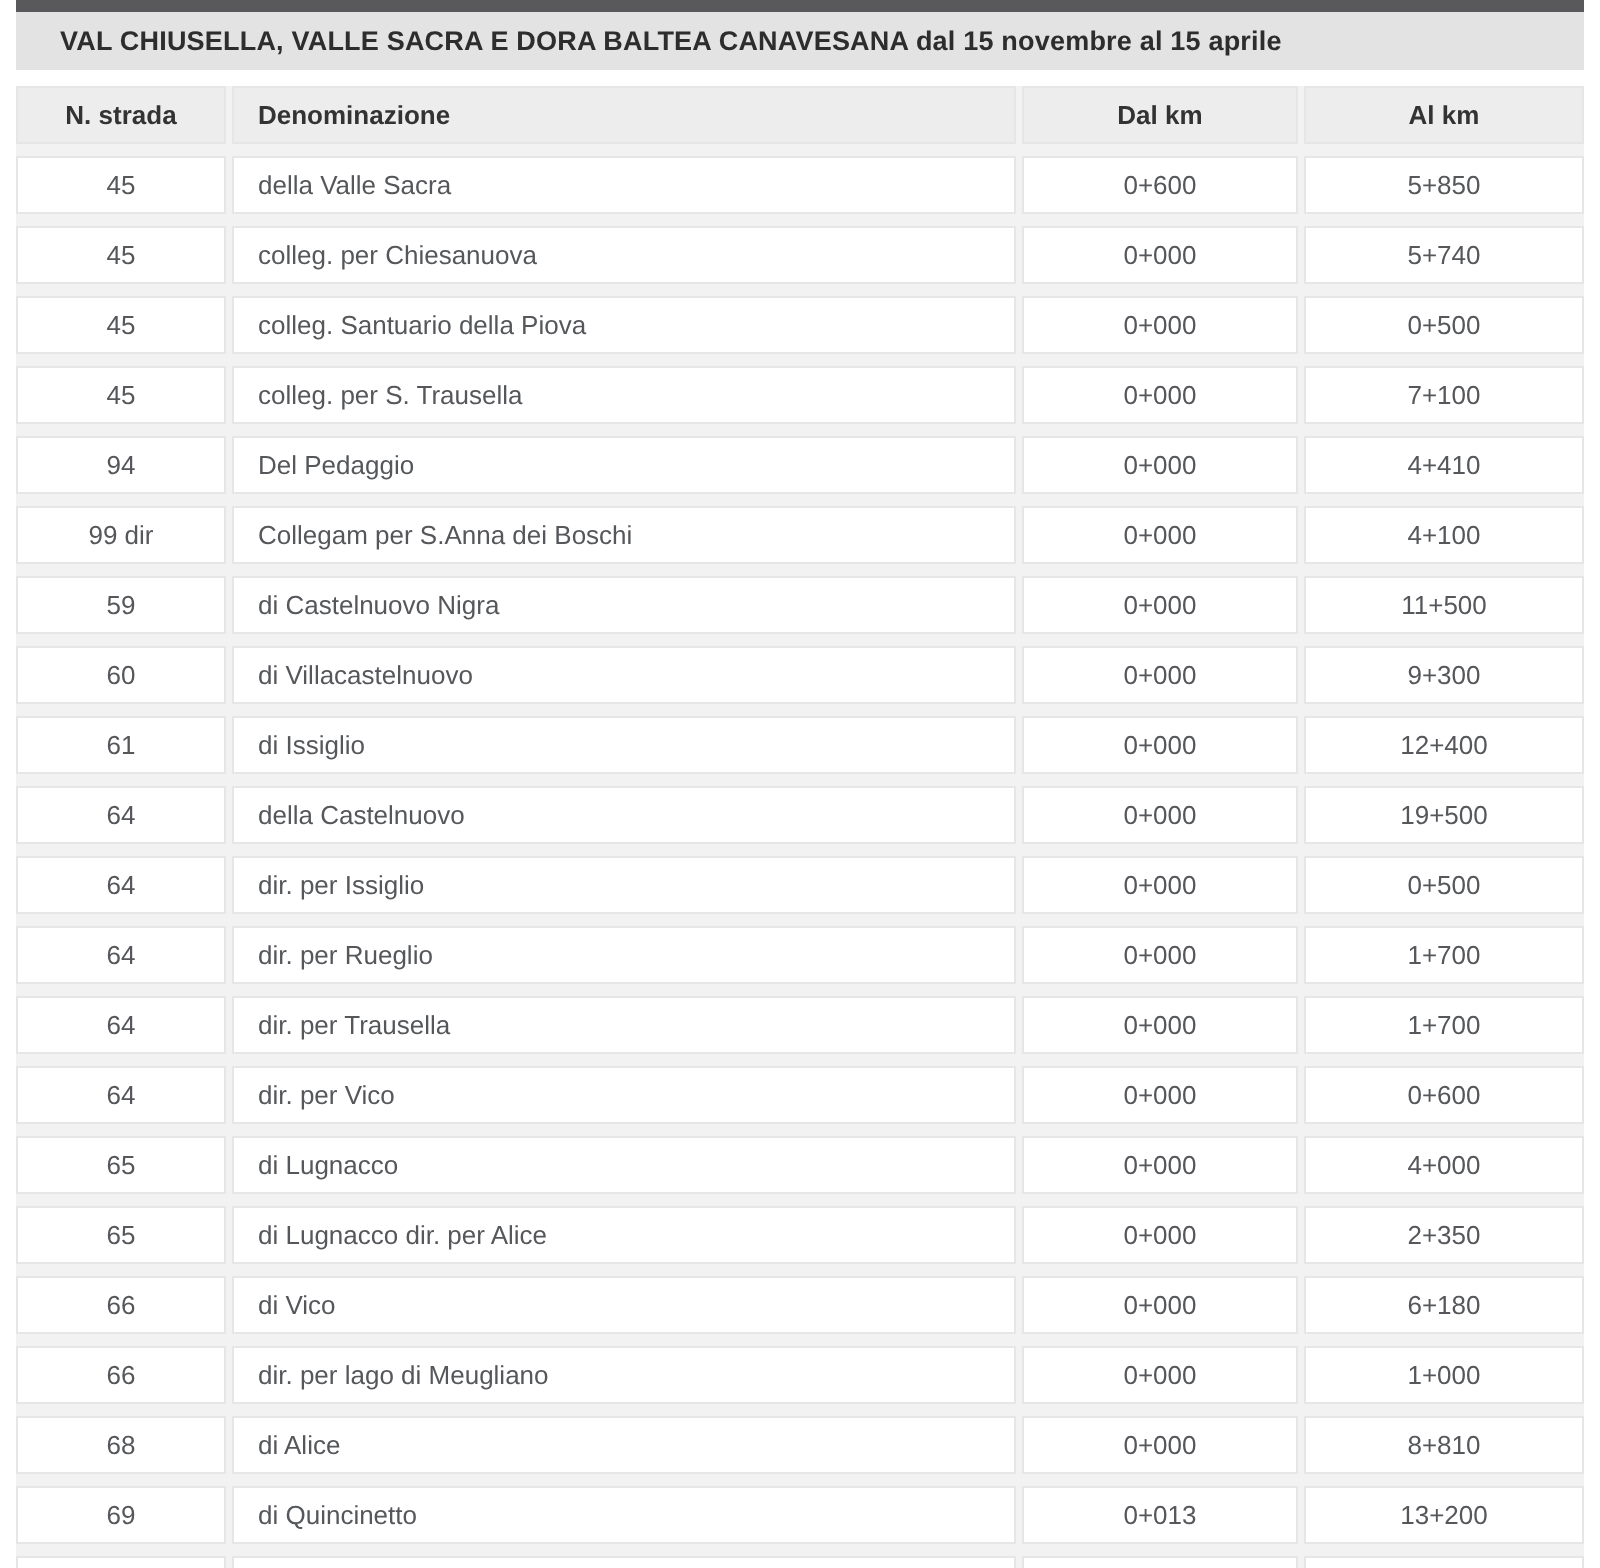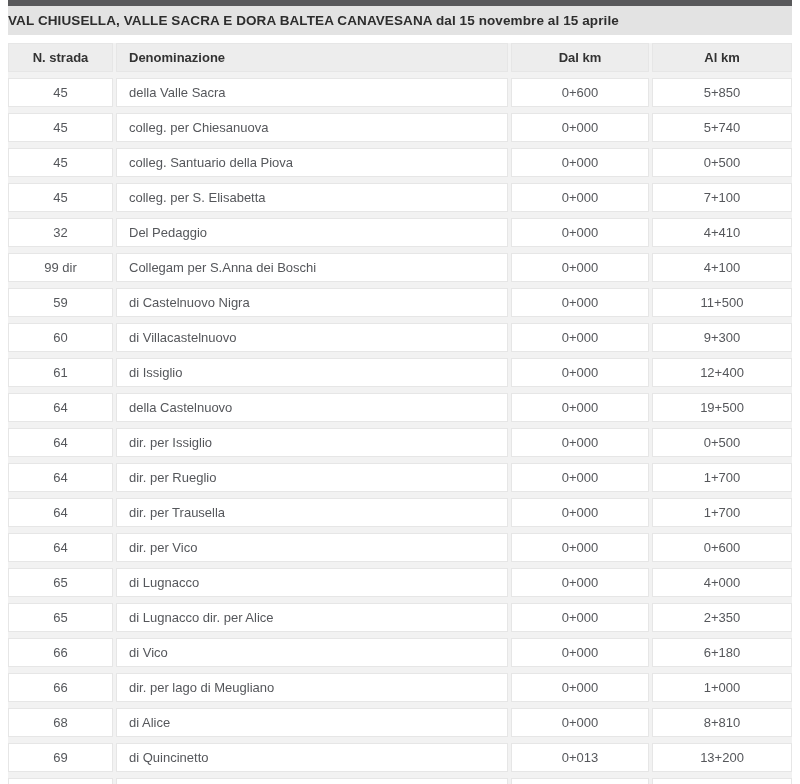--- a/index.html
+++ b/index.html
@@ -12,21 +12,21 @@
     position: relative; width: 800px; height: 784px;
     overflow: hidden; background: #ffffff;
   }
   .roads-table { position: absolute; left: 8px; top: 0; width: 784px; }
 
   .title-bar {
     height: 35px;
     border-top: 6px solid var(--top-border, #59595b);
     background: var(--title-bg, #e3e3e3);
     display: flex; align-items: center;
-    padding: 0 0;
+    padding: 0 22px;
   }
   .title-text {
     font-size: 13.5px; font-weight: bold;
     color: var(--title-text, #2d2d2d);
     letter-spacing: 0.1px;
   }
 
   .grid {
     margin-top: 8px;
     display: grid;
@@ -68,22 +68,22 @@
       <div class="header-row">
         <div class="cell">N. strada</div>
         <div class="cell left">Denominazione</div>
         <div class="cell">Dal km</div>
         <div class="cell">Al km</div>
       </div>
 
     <div class="row"><div class="cell">45</div><div class="cell left">della Valle Sacra</div><div class="cell">0+600</div><div class="cell">5+850</div></div>
         <div class="row"><div class="cell">45</div><div class="cell left">colleg. per Chiesanuova</div><div class="cell">0+000</div><div class="cell">5+740</div></div>
         <div class="row"><div class="cell">45</div><div class="cell left">colleg. Santuario della Piova</div><div class="cell">0+000</div><div class="cell">0+500</div></div>
-        <div class="row"><div class="cell">45</div><div class="cell left">colleg. per S. Elisabetta</div><div class="cell">0+000</div><div class="cell">7+100</div></div>
-        <div class="row"><div class="cell">32</div><div class="cell left">Del Pedaggio</div><div class="cell">0+000</div><div class="cell">4+410</div></div>
+        <div class="row"><div class="cell">45</div><div class="cell left">colleg. per S. Trausella</div><div class="cell">0+000</div><div class="cell">7+100</div></div>
+        <div class="row"><div class="cell">94</div><div class="cell left">Del Pedaggio</div><div class="cell">0+000</div><div class="cell">4+410</div></div>
         <div class="row"><div class="cell">99 dir</div><div class="cell left">Collegam per S.Anna dei Boschi</div><div class="cell">0+000</div><div class="cell">4+100</div></div>
         <div class="row"><div class="cell">59</div><div class="cell left">di Castelnuovo Nigra</div><div class="cell">0+000</div><div class="cell">11+500</div></div>
         <div class="row"><div class="cell">60</div><div class="cell left">di Villacastelnuovo</div><div class="cell">0+000</div><div class="cell">9+300</div></div>
         <div class="row"><div class="cell">61</div><div class="cell left">di Issiglio</div><div class="cell">0+000</div><div class="cell">12+400</div></div>
         <div class="row"><div class="cell">64</div><div class="cell left">della Castelnuovo</div><div class="cell">0+000</div><div class="cell">19+500</div></div>
         <div class="row"><div class="cell">64</div><div class="cell left">dir. per Issiglio</div><div class="cell">0+000</div><div class="cell">0+500</div></div>
         <div class="row"><div class="cell">64</div><div class="cell left">dir. per Rueglio</div><div class="cell">0+000</div><div class="cell">1+700</div></div>
         <div class="row"><div class="cell">64</div><div class="cell left">dir. per Trausella</div><div class="cell">0+000</div><div class="cell">1+700</div></div>
         <div class="row"><div class="cell">64</div><div class="cell left">dir. per Vico</div><div class="cell">0+000</div><div class="cell">0+600</div></div>
         <div class="row"><div class="cell">65</div><div class="cell left">di Lugnacco</div><div class="cell">0+000</div><div class="cell">4+000</div></div>

